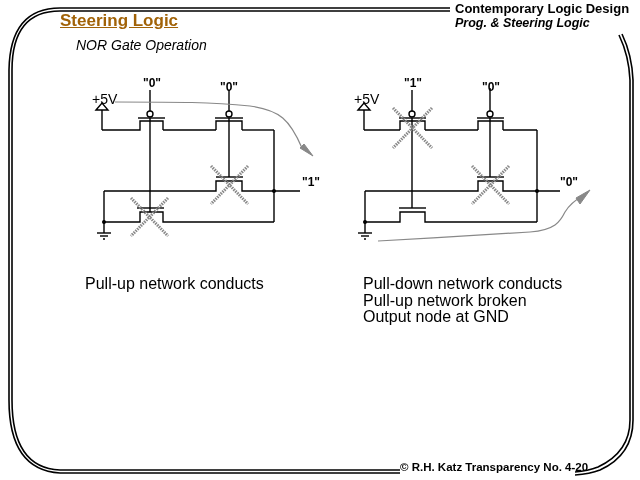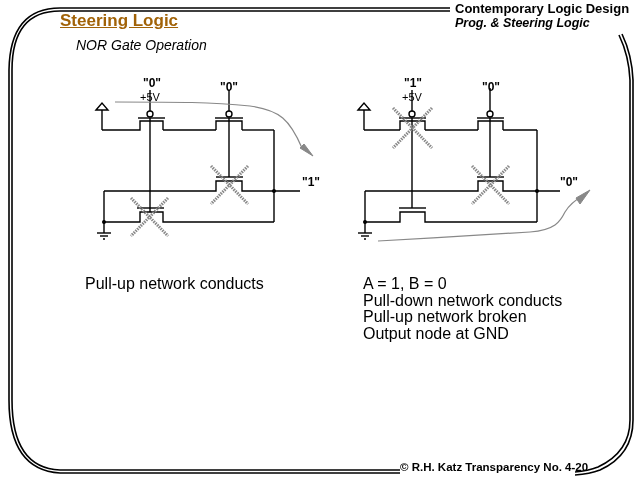--- a/index.html
+++ b/index.html
@@ -7,21 +7,21 @@
   .abs { position: absolute; white-space: nowrap; }
   #frame { position: absolute; left: 0; top: 0; }
   .title { left: 60px; top: 11px; font-size: 17px; font-weight: bold; color: #a16207; text-decoration: underline; }
   .subtitle { left: 76px; top: 37px; font-size: 14px; font-style: italic; color: #000; }
   .course { left: 455px; top: 1px; font-size: 13px; font-weight: bold; color: #000; }
   .chapter { left: 455px; top: 16px; font-size: 12.5px; font-weight: bold; font-style: italic; color: #000000; }
   .footer { left: 400px; top: 461px; font-size: 11.5px; font-weight: bold; color: #000; text-align: right; }
   .desc { font-size: 16px; line-height: 16.5px; color: #000; }
   .desc div { white-space: nowrap; }
   .lbl { font-size: 12px; font-weight: bold; color: #000; }
-  .vlbl { font-size: 11px; color: #000; margin-left: 48px; }
+  .vlbl { font-size: 14px; color: #000; }
 </style>
 </head>
 <body>
 
 <svg id="frame" width="640" height="480">
   <g fill="none" stroke="#000" stroke-width="1.6">
 
     <path d="M 450 8 L 60 8 Q 10 8 9 70 L 9 400"></path>
     <path d="M 450 11 L 60 11 Q 12 11 12 70 L 12 400"></path>
 
@@ -137,19 +137,18 @@
 
 <div class="abs vlbl" style="left:354px;top:91px">+5V</div>
 <div class="abs lbl" style="left:404px;top:76px">"1"</div>
 <div class="abs lbl" style="left:482px;top:80px">"0"</div>
 <div class="abs lbl" style="left:560px;top:175px">"0"</div>
 
 <div class="abs desc" style="left:85px;top:276px">
   <div>Pull-up network conducts</div>
 </div>
 <div class="abs desc" style="left:363px;top:276px">
-  <div>A = 1, B = 0</div>
   <div>Pull-down network conducts</div>
   <div>Pull-up network broken</div>
   <div>Output node at GND</div>
 </div>
 
 <div class="abs footer">© R.H. Katz   Transparency No. 4-20</div>
 
 </body></html>

